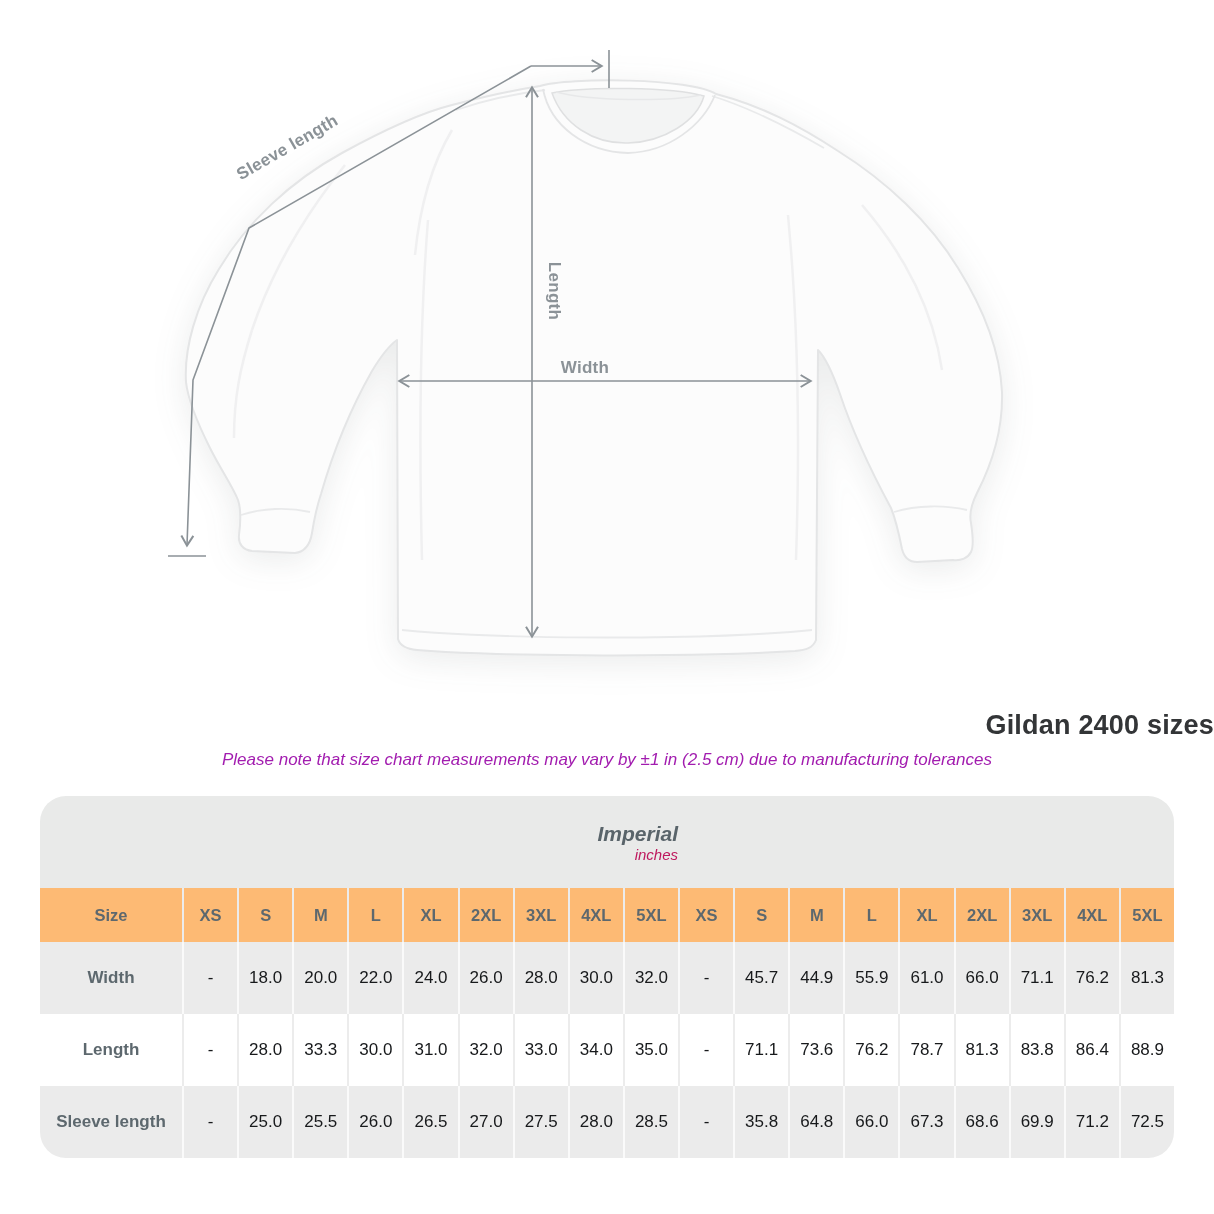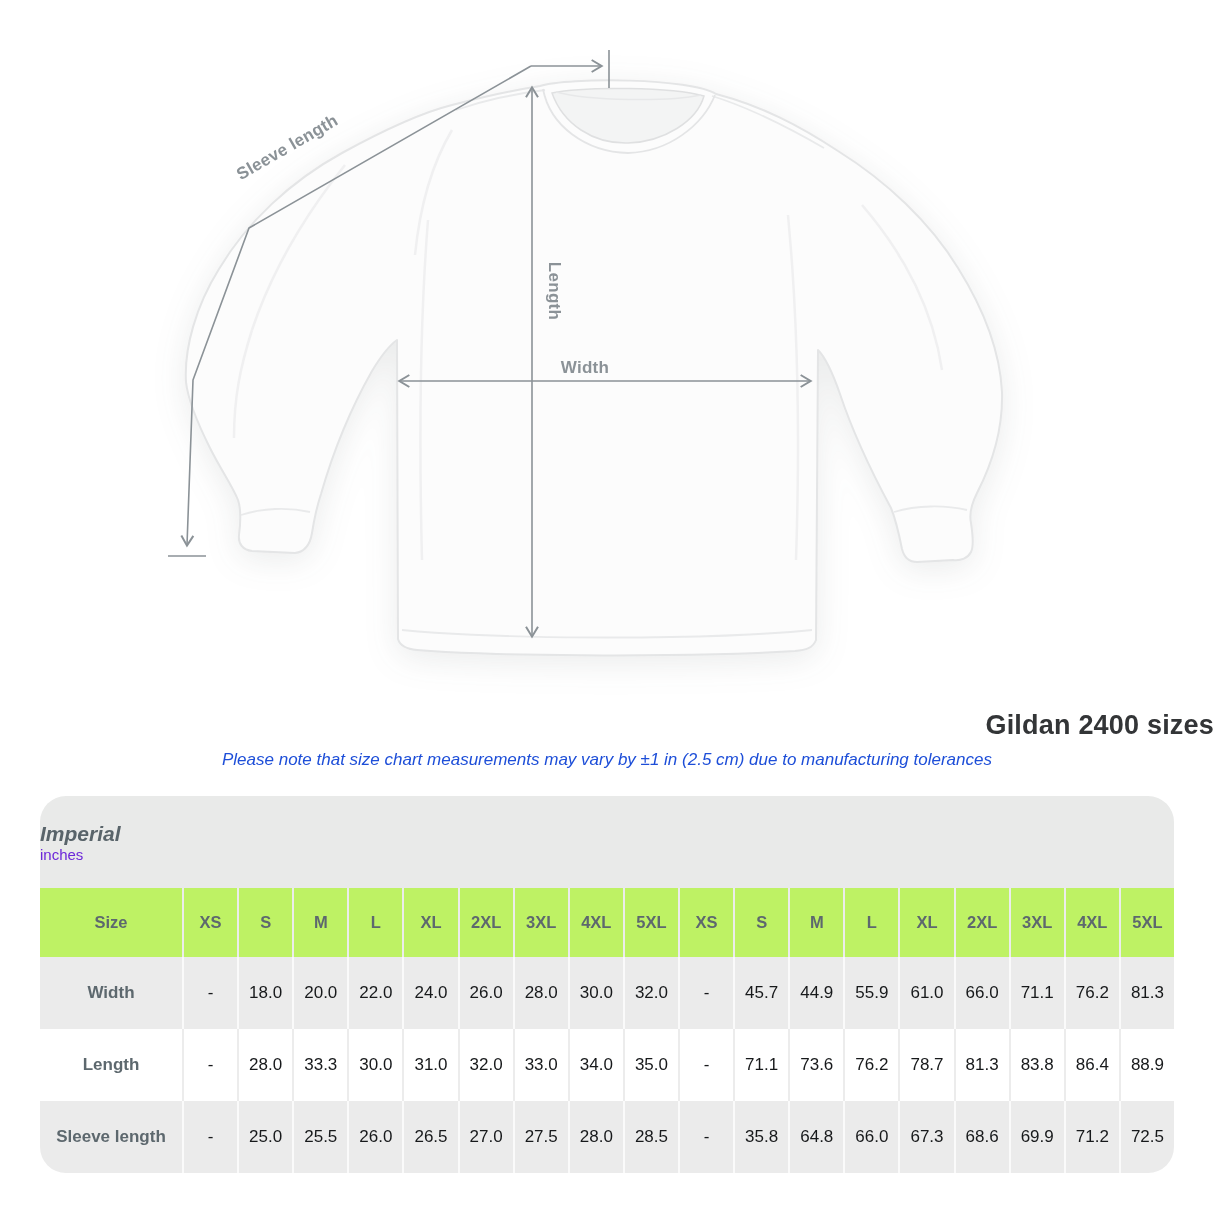--- a/index.html
+++ b/index.html
@@ -16,41 +16,41 @@
   .dim-label {
     font-weight: bold; font-size: 17px; fill: #8b9297; letter-spacing: .3px;
   }
 
   
   .page-title {
     text-align: right; font-size: 27px; font-weight: bold; color: #333537;
     margin-top: 12px; letter-spacing: .2px;
   }
   .page-subtitle {
-    text-align: center; font-size: 17px; font-style: italic; color: #1d4ed8;
+    text-align: center; font-size: 17px; font-style: italic; color: #a21caf;
     margin-top: 9px;
   }
 
   
   .size-table { width: 1134px; margin: 26px auto 0 auto; }
   .units-band {
     display: flex; height: 92px; background: #e9eae9;
     border-radius: 26px 26px 0 0;
   }
-  .unit-half { display: flex; flex-direction: column; justify-content: center; align-items: flex-start; }
+  .unit-half { display: flex; flex-direction: column; justify-content: center; align-items: flex-end; }
   .unit-half.imperial { width: 638px; }
   .unit-half.metric { flex: 1; }
   .unit-name { font-size: 21px; font-weight: bold; font-style: italic; color: #59646a; }
-  .unit-sub  { font-size: 15px; color: #6d28d9; }
+  .unit-sub  { font-size: 15px; font-style: italic; color: #be185d; }
 
   .t-row {
     display: grid;
     grid-template-columns: 142px repeat(18, 1fr);
   }
-  .t-row.header-row { height: 69px; background: #bef264; }
+  .t-row.header-row { height: 54px; background: #fdba74; }
   .t-row.gray  { height: 72px; background: #ebebeb; }
   .t-row.white { height: 72px; background: #ffffff; }
   .t-row.last  { border-radius: 0 0 26px 26px; overflow: hidden; }
 
   .cell {
     display: flex; align-items: center; justify-content: center;
     font-size: 17px; color: #17191b;
   }
   .t-row.header-row .cell + .cell,
   .t-row.white .cell + .cell { border-left: 2px solid #ececec; }

